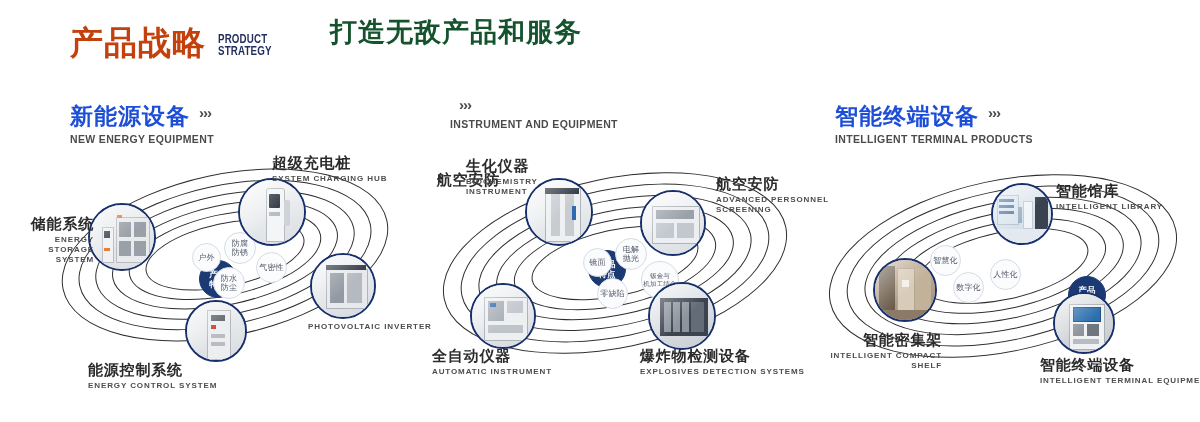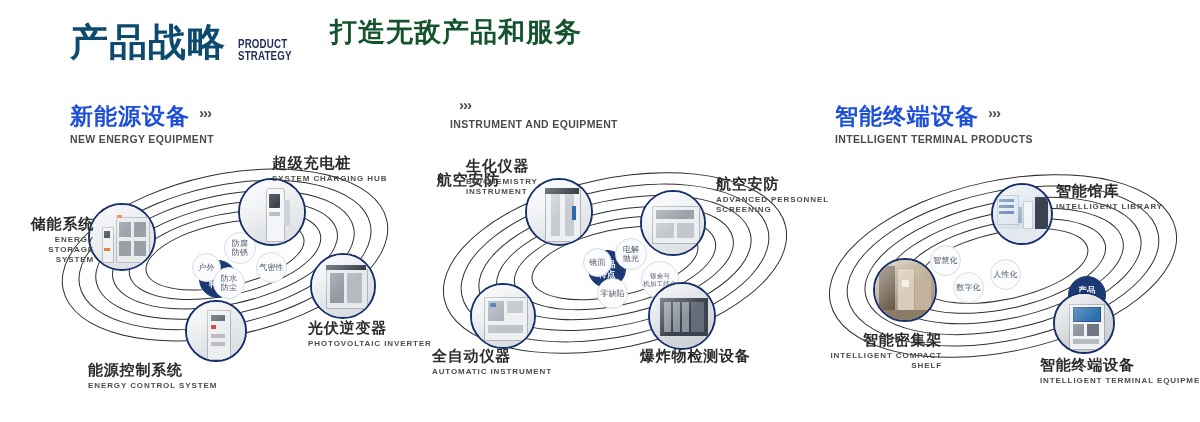--- a/index.html
+++ b/index.html
@@ -6,22 +6,22 @@
   body{
     width:1200px;height:422px;background:#ffffff;
     font-family:"Liberation Sans","DejaVu Sans",sans-serif;
     overflow:hidden;position:relative;
   }
   .stage{position:absolute;left:0;top:0;width:1200px;height:422px;}
 
   
   .hdr{position:absolute;left:70px;top:26px;display:flex;align-items:flex-end;}
   .hdr-cn{
-    font-size:38px;font-weight:bold;color:#0c4a6e;letter-spacing:1px;
-    line-height:1;font-family:Liberation Mono, monospace;
+    font-size:33px;font-weight:bold;color:#c2410c;letter-spacing:1px;
+    line-height:1;font-family:Liberation Sans, sans-serif;
   }
   .hdr-en{
     margin-left:12px;margin-bottom:2px;color:#1f2c5c;font-weight:bold;
     font-size:12.5px;line-height:12px;letter-spacing:.2px;
     transform:scaleX(.78);transform-origin:left bottom;white-space:pre-line;
   }
   .hdr-sub{
     position:absolute;left:330px;top:18px;font-size:27px;font-weight:bold;
     color:#14532d;letter-spacing:1px;line-height:1;
     font-family:"DejaVu Sans","Liberation Sans",sans-serif;
@@ -129,21 +129,21 @@
     <div class="ring" style="width:262px;height:118px;"></div>
     <div class="ring" style="width:228px;height:98px;"></div>
     <div class="ring" style="width:194px;height:80px;"></div>
     <div class="ring" style="width:160px;height:62px;"></div>
   </div>
 
   <div class="bub main" style="left:152px;top:260px;width:38px;height:38px;flex-direction:column;">
     <span>产品</span>
     <span>特点</span>
   </div>
-  <div class="bub" style="left:192px;top:253px;width:29px;height:29px;">户外</div>
+  <div class="bub" style="left:192px;top:243px;width:29px;height:29px;">户外</div>
   <div class="bub" style="left:224px;top:232px;width:32px;height:32px;white-space:pre-line;">防腐
 防锈</div>
   <div class="bub" style="left:213px;top:267px;width:32px;height:32px;white-space:pre-line;">防水
 防尘</div>
   <div class="bub" style="left:256px;top:252px;width:31px;height:31px;">气密性</div>
 
   <div class="pc" style="left:88px;top:203px;width:68px;height:68px;">
     <div class="pc-inner" style="background:linear-gradient(160deg,#f2f3f5,#dcdfe3);">
       <div class="mach" style="left:26px;top:12px;width:32px;height:44px;background:#e9eaec;border:1px solid #b9bcc2;"></div>
       <div class="mach" style="left:29px;top:17px;width:12px;height:15px;background:#9aa0a8;"></div>
@@ -180,21 +180,20 @@
   <div class="pc" style="left:310px;top:253px;width:66px;height:66px;">
     <div class="pc-inner" style="background:linear-gradient(160deg,#f6f7f8,#d5d9de);">
       <div class="mach" style="left:14px;top:14px;width:40px;height:38px;background:#e7e9ec;border:1px solid #b0b4ba;"></div>
       <div class="mach" style="left:18px;top:18px;width:14px;height:30px;background:#9299a2;"></div>
       <div class="mach" style="left:35px;top:18px;width:15px;height:30px;background:#b5bac1;"></div>
       <div class="mach" style="left:14px;top:10px;width:40px;height:5px;background:#343d49;"></div>
       <div class="sheen"></div>
     </div>
   </div>
   <div class="cap" style="left:308px;top:320px;width:200px;">
-    <div class="cap-cn">光伏逆变器</div>
     <div class="cap-en">PHOTOVOLTAIC INVERTER</div>
   </div>
 
   <div class="pc" style="left:185px;top:300px;width:62px;height:62px;">
     <div class="pc-inner" style="background:linear-gradient(160deg,#f5f6f7,#d7dbdf);">
       <div class="mach" style="left:20px;top:8px;width:22px;height:48px;background:#eceef0;border:1px solid #b4b8be;"></div>
       <div class="mach" style="left:24px;top:13px;width:14px;height:6px;background:#5b636d;"></div>
       <div class="mach" style="left:24px;top:23px;width:5px;height:4px;background:#cf3a2c;"></div>
       <div class="mach" style="left:24px;top:32px;width:14px;height:4px;background:#b9bdc3;"></div>
       <div class="mach" style="left:24px;top:40px;width:14px;height:4px;background:#b9bdc3;"></div>
@@ -281,20 +280,21 @@
       <div class="mach" style="left:10px;top:14px;width:48px;height:38px;background:#3b434e;"></div>
       <div class="mach" style="left:14px;top:18px;width:7px;height:30px;background:#8d949d;"></div>
       <div class="mach" style="left:23px;top:18px;width:7px;height:30px;background:#8d949d;"></div>
       <div class="mach" style="left:32px;top:18px;width:7px;height:30px;background:#8d949d;"></div>
       <div class="mach" style="left:41px;top:18px;width:13px;height:30px;background:#646c77;"></div>
       <div class="sheen"></div>
     </div>
   </div>
   <div class="cap" style="left:640px;top:348px;width:220px;">
     <div class="cap-cn">爆炸物检测设备</div>
+    <div class="cap-en">EXPLOSIVES DETECTION SYSTEMS</div>
   </div>
 
   <div class="rings" style="left:825px;top:168px;width:355px;height:195px;">
     <div class="ring" style="width:352px;height:170px;"></div>
     <div class="ring" style="width:316px;height:148px;"></div>
     <div class="ring" style="width:280px;height:126px;"></div>
     <div class="ring" style="width:244px;height:105px;"></div>
     <div class="ring" style="width:208px;height:85px;"></div>
     <div class="ring" style="width:172px;height:66px;"></div>
   </div>

